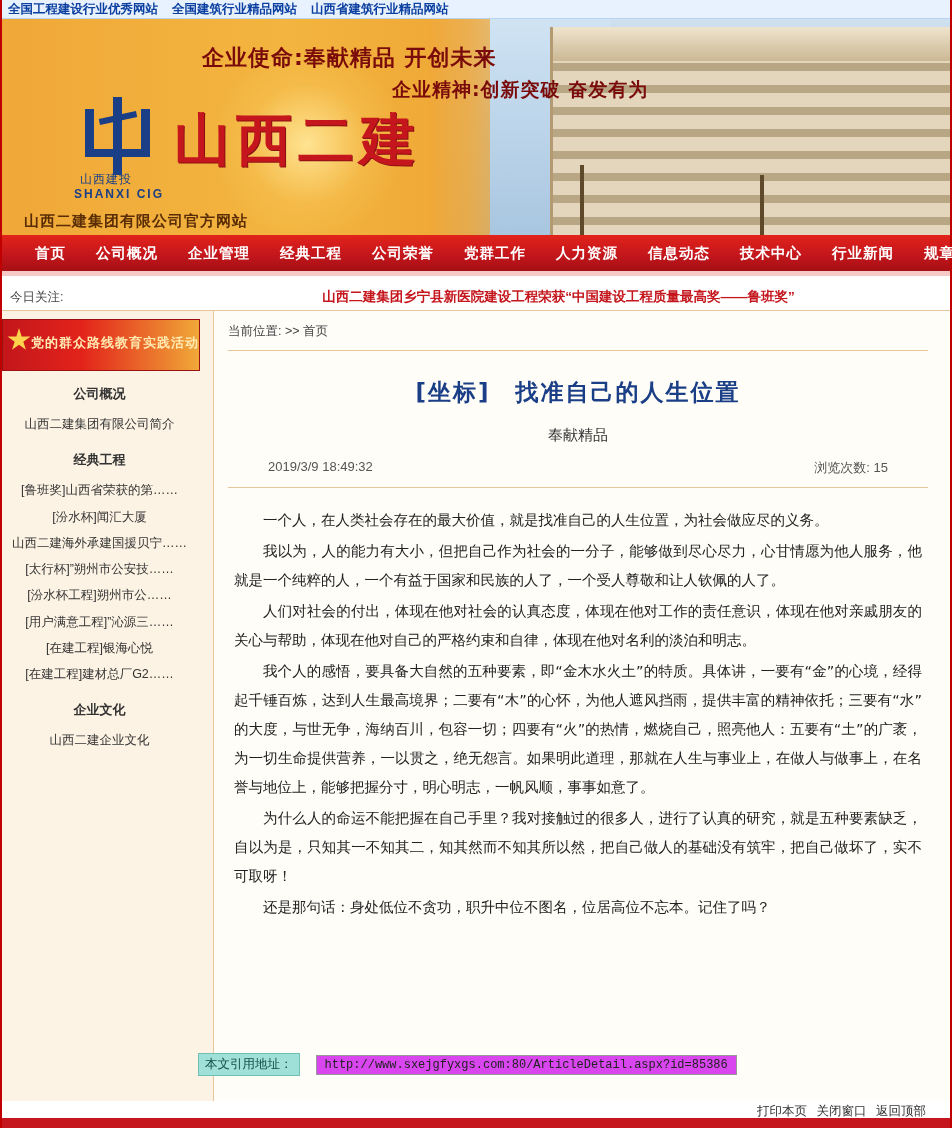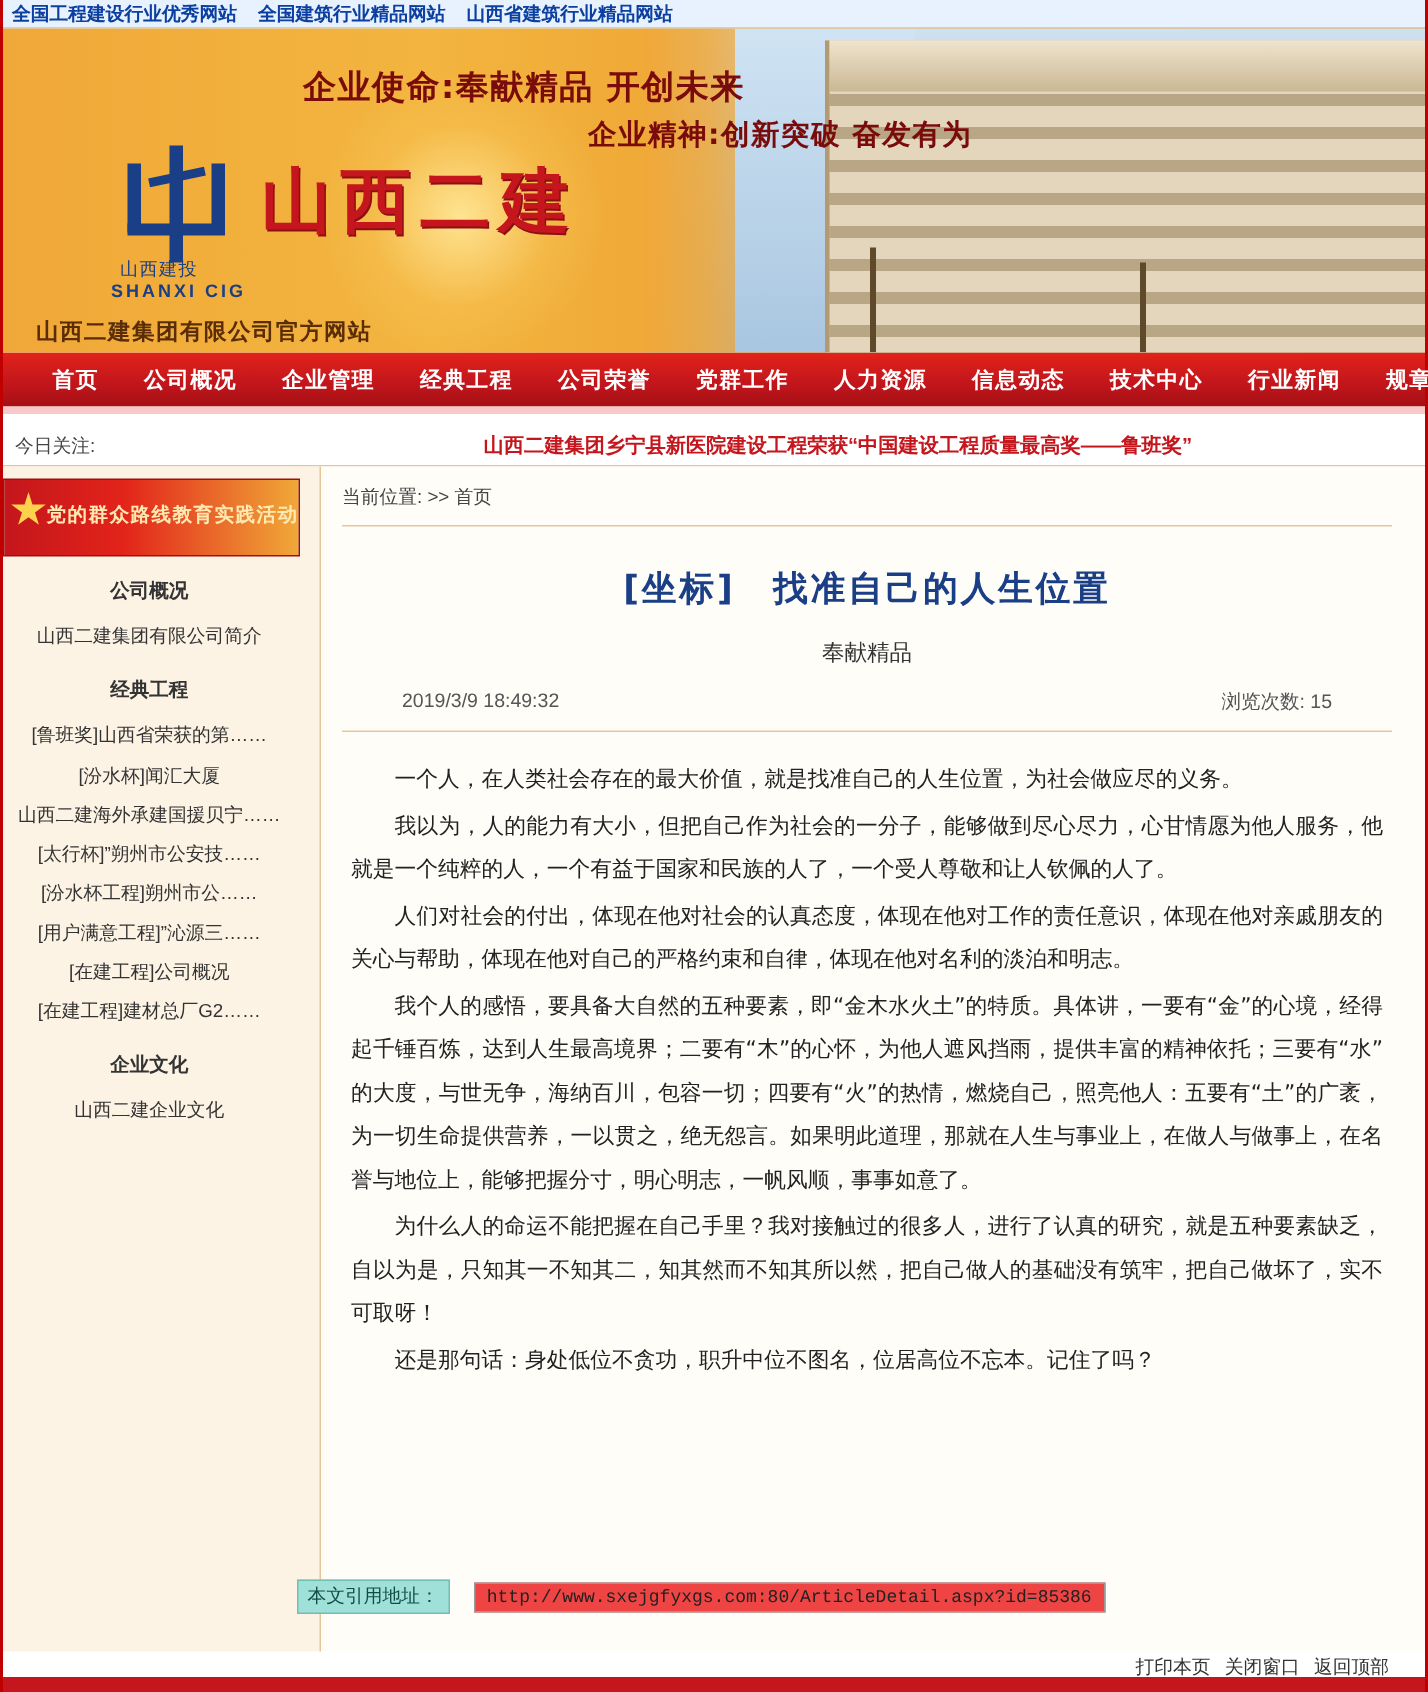--- a/index.html
+++ b/index.html
@@ -137,21 +137,21 @@
     position: absolute;
     left: 78px; top: 152px;
     font-size: 12px;
     color: #1a3f86;
     font-weight: normal;
     letter-spacing: 1px;
   }
   .brand-cal {
     position: absolute;
     left: 172px; top: 84px;
-    font-size: 47px;
+    font-size: 56px;
     font-weight: bold;
     color: #c4161c;
     font-family: Liberation Mono, monospace;
     letter-spacing: 6px;
     text-shadow: 1px 1px 0 #8b0f14;
     white-space: nowrap;
   }
   .official {
     position: absolute;
     left: 22px; bottom: 4px;
@@ -331,21 +331,21 @@
     gap: 12px;
   }
   .cite .lbl {
     background: #9fe0d8;
     color: #114d46;
     padding: 2px 6px;
     border: 1px solid #6fbfb4;
     white-space: nowrap;
   }
   .cite .url {
-    background: #ef4444;
+    background: #d946ef;
     border: 1px solid #999;
     padding: 2px 8px;
     margin-left: 4px;
     color: #222;
     white-space: nowrap;
     font-family: "Liberation Mono", "DejaVu Sans Mono", monospace;
     font-size: 12px;
   }
   .foot-actions {
     position: absolute;
@@ -433,21 +433,21 @@
         <a href="#">山西二建集团有限公司简介</a>
       </div>
 
       <div class="sb-group-title">经典工程</div>
       <div class="sb-item"><a href="#">[鲁班奖]山西省荣获的第……</a></div>
       <div class="sb-item"><a href="#">[汾水杯]闻汇大厦</a></div>
       <div class="sb-item"><a href="#">山西二建海外承建国援贝宁……</a></div>
       <div class="sb-item"><a href="#">[太行杯]”朔州市公安技……</a></div>
       <div class="sb-item"><a href="#">[汾水杯工程]朔州市公……</a></div>
       <div class="sb-item"><a href="#">[用户满意工程]”沁源三……</a></div>
-      <div class="sb-item"><a href="#">[在建工程]公司概况</a></div>
+      <div class="sb-item"><a href="#">[在建工程]银海心悦</a></div>
       <div class="sb-item"><a href="#">[在建工程]建材总厂G2……</a></div>
 
       <div class="sb-group-title">企业文化</div>
       <div class="sb-item"><a href="#">山西二建企业文化</a></div>
     </div>
 
     <div class="content">
       <div class="breadcrumb">当前位置:  &gt;&gt;  首页</div>
       <div class="divider"></div>
 

